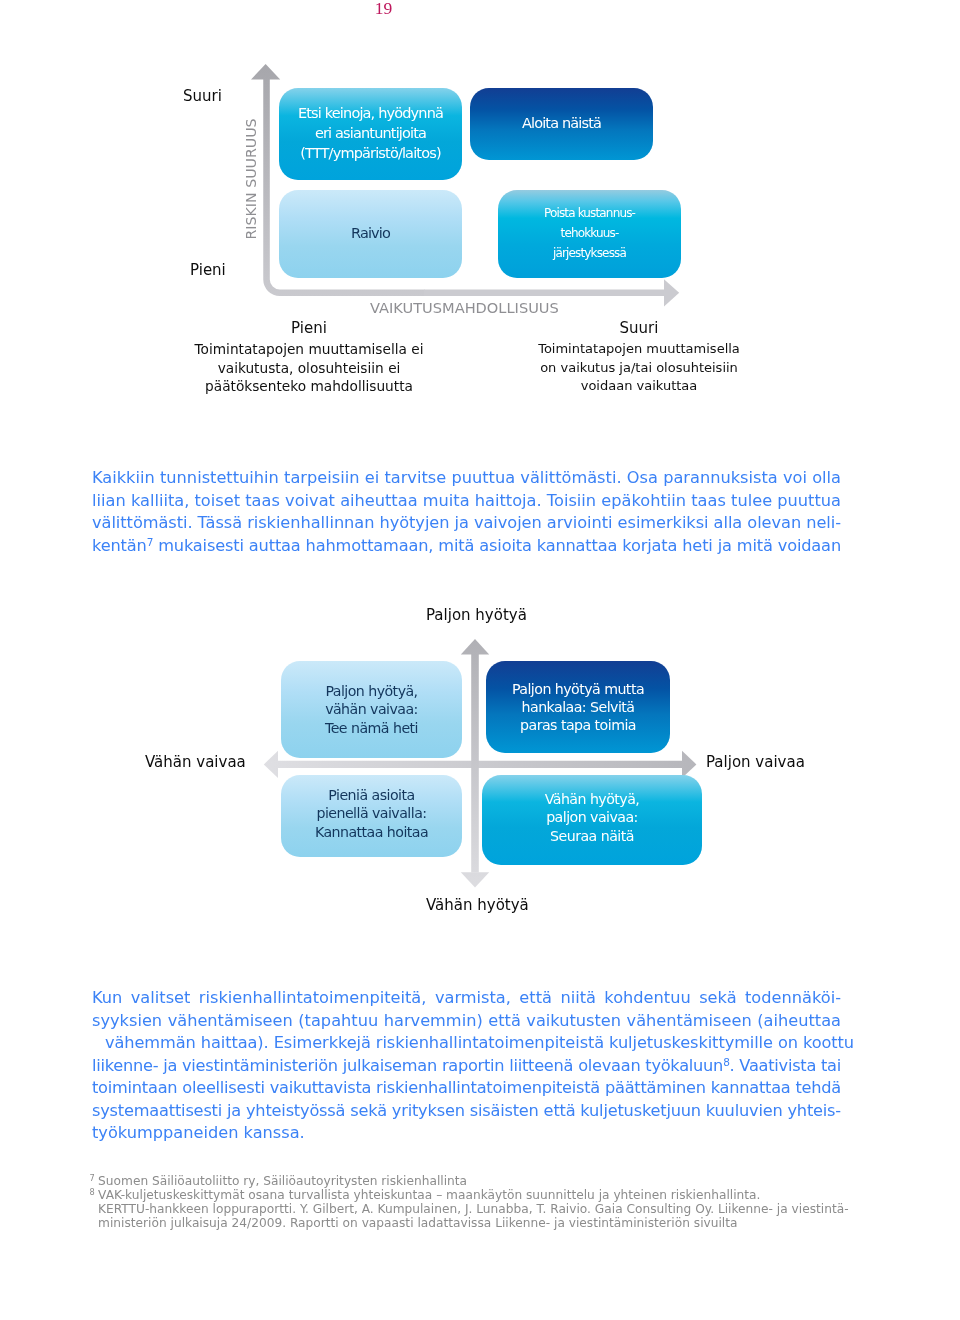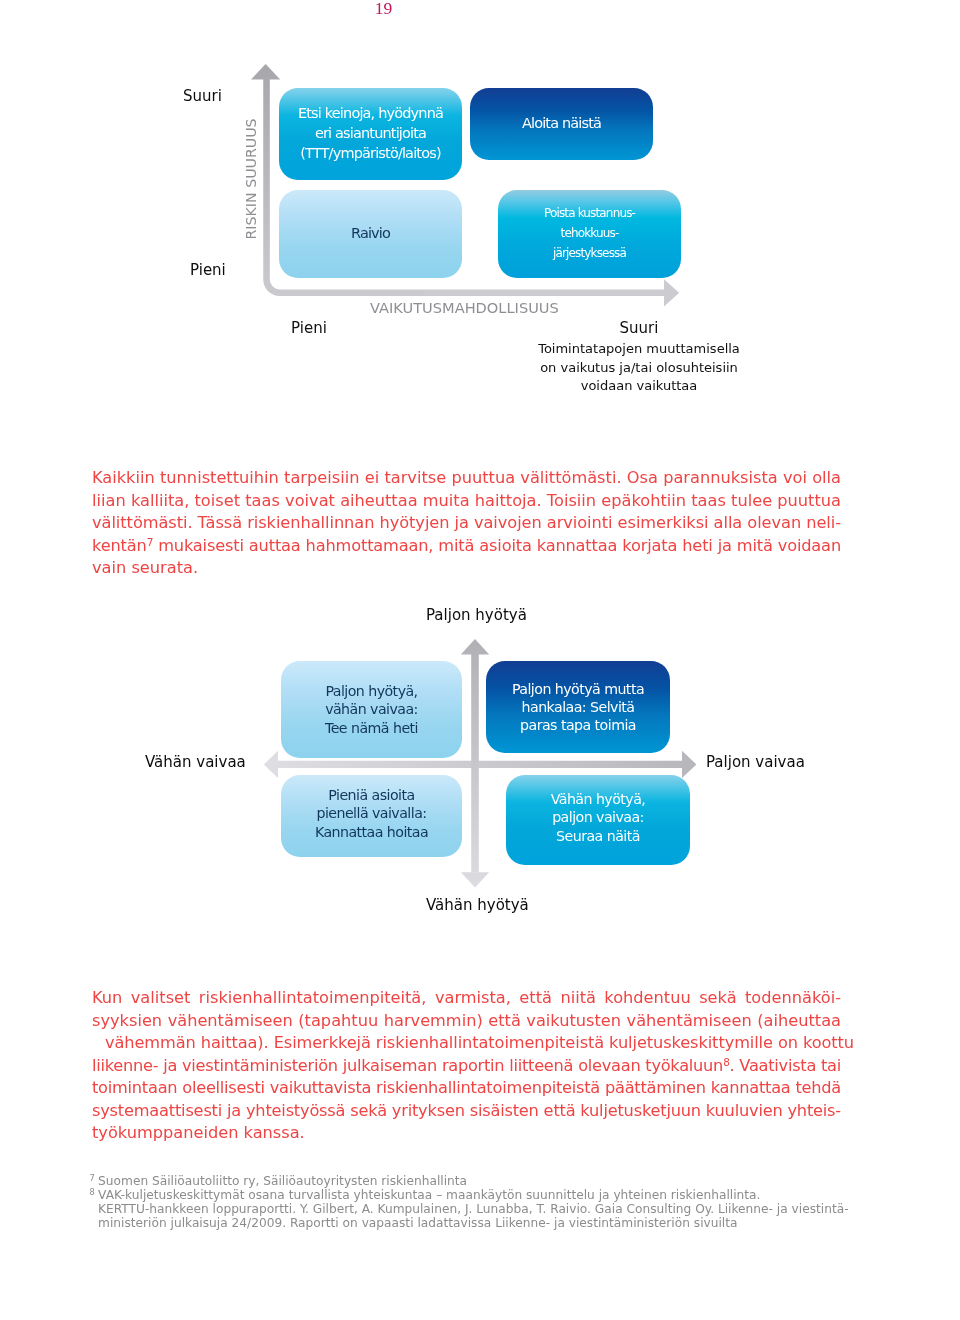--- a/index.html
+++ b/index.html
@@ -19,21 +19,21 @@
   .qbox span{display:block;line-height:19.8px;}
   .qbox.b1{letter-spacing:-0.85px;}
   .qbox.b2{font-size:14.2px;letter-spacing:-0.55px;}
   .qbox.b2 span{line-height:18.3px;}
 
   
   .ar{position:absolute;}
 
   
   .para{position:absolute;left:92px;width:749px;font-family:"DejaVu Sans",sans-serif;
-        font-size:16.2px;color:#ef4444;}
+        font-size:16.2px;color:#3b82f6;}
   .jline{height:22.5px;white-space:pre;}
   .para sup{font-size:10.5px;vertical-align:5px;line-height:0;}
 
   
   .lbl{position:absolute;color:#0d0d0d;font-family:"DejaVu Sans",sans-serif;
        font-size:15px;line-height:16px;white-space:nowrap;}
   .axlabel{position:absolute;color:#8f8f93;font-family:"DejaVu Sans",sans-serif;
            font-size:14.6px;line-height:15px;white-space:nowrap;}
   .cap{position:absolute;text-align:center;color:#111;
        font-family:"DejaVu Sans",sans-serif;}
@@ -111,37 +111,41 @@
   <div class="qbox b1 bx-light" style="left:470px;top:190px;width:183px;height:88px;">
     <div>
         <span>Poista kustannus-</span>
         <span>tehokkuus-</span>
         <span>järjestyksessä</span>
       </div>
   </div>
 
   <div class="cap" style="left:159px;top:318px;width:300px;">
     <div class="h">Pieni</div>
+    <div class="d" style="font-size:13.7px">
+        <span>Toimintatapojen muuttamisella ei</span>
+        <span>vaikutusta, olosuhteisiin ei</span>
+        <span>päätöksenteko mahdollisuutta</span>
+      </div>
   </div>
   <div class="cap" style="left:489px;top:318px;width:300px;">
     <div class="h">Suuri</div>
     <div class="d" style="font-size:13.0px">
         <span>Toimintatapojen muuttamisella</span>
         <span>on vaikutus ja/tai olosuhteisiin</span>
         <span>voidaan vaikuttaa</span>
       </div>
   </div>
 </div>
 
 <div class="para" style="top:468px;">
     <div class="jline" style="word-spacing: 0.111px;">Kaikkiin tunnistettuihin tarpeisiin ei tarvitse puuttua välittömästi. Osa parannuksista voi olla</div>
     <div class="jline" style="word-spacing: 0.077px;">liian kalliita, toiset taas voivat aiheuttaa muita haittoja. Toisiin epäkohtiin taas tulee puuttua</div>
     <div class="jline" style="letter-spacing: -0.0519px; word-spacing: 0px;">välittömästi. Tässä riskienhallinnan hyötyjen ja vaivojen arviointi esimerkiksi alla olevan neli-</div>
     <div class="jline" style="letter-spacing: -0.1549px; word-spacing: 0.014px;">kentän<sup>7</sup> mukaisesti auttaa hahmottamaan, mitä asioita kannattaa korjata heti ja mitä voidaan</div>
-    <div class="jline">vain seurata.</div>
   </div>
 
 <div class="abs" style="left:0;top:595px;width:960px;height:330px;">
 
   <svg class="ar" style="left:258px;top:40px;" width="450" height="260" viewBox="0 0 450 260">
     <defs>
       <linearGradient id="bv" gradientUnits="userSpaceOnUse" x1="0" y1="4" x2="0" y2="250">
         <stop offset="0" stop-color="#b0b0b5"></stop>
           <stop offset="1" stop-color="#dcdce0"></stop>
       </linearGradient>
@@ -174,21 +178,21 @@
         <span>paras tapa toimia</span>
       </div>
   </div>
   <div class="qbox b2 bx-pale" style="left:281px;top:180px;width:181px;height:82px;">
     <div style="margin-top:-5px">
         <span>Pieniä asioita</span>
         <span>pienellä vaivalla:</span>
         <span>Kannattaa hoitaa</span>
       </div>
   </div>
-  <div class="qbox b2 bx-mid" style="left:506px;top:180px;width:184px;height:90px;">
+  <div class="qbox b2 bx-mid" style="left:482px;top:180px;width:220px;height:90px;">
     <div style="margin-top:-5px">
         <span>Vähän hyötyä,</span>
         <span>paljon vaivaa:</span>
         <span>Seuraa näitä</span>
       </div>
   </div>
 
   <div class="lbl" style="left:426px;top:12px;">Paljon hyötyä</div>
   <div class="lbl" style="left:426px;top:302px;">Vähän hyötyä</div>
   <div class="lbl" style="left:145px;top:159px;">Vähän vaivaa</div>

